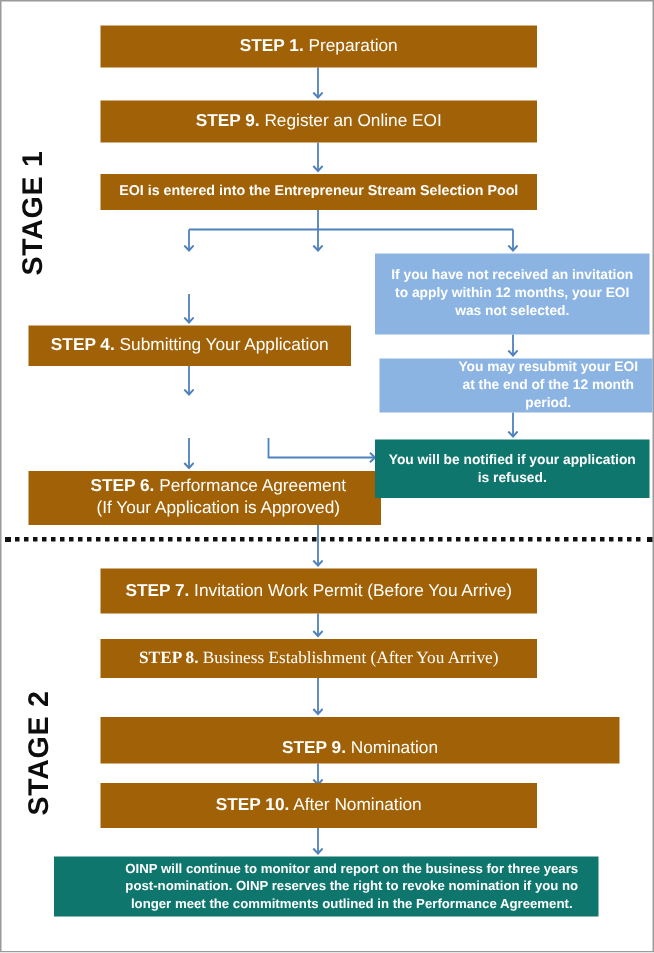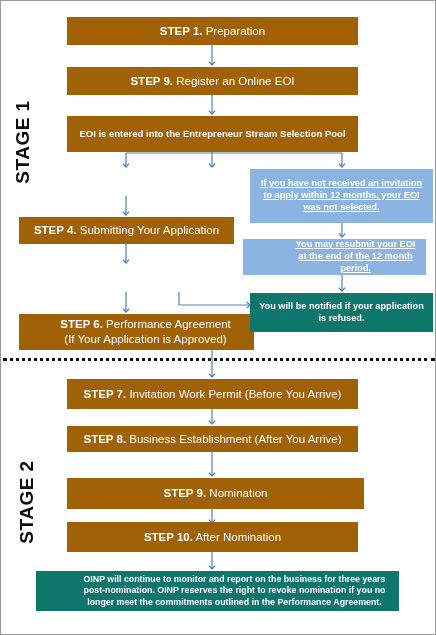--- a/index.html
+++ b/index.html
@@ -61,21 +61,21 @@
     box-sizing: border-box;
     display: flex;
     align-items: center;
     justify-content: center;
     text-align: center;
     color: #ffffff;
     line-height: 1.28;
     padding: 2px 6px;
   }
   .box-blue      { background: #a16207; }
-  .box-lightblue { background: #8cb4e2; text-decoration: underline; }
+  .box-lightblue { background: #8cb4e2; }
   .box-gray      { background: #0f766e; }
 
   .box-step {
     font-size: 11.5px;
   }
   .box-step b {
     font-weight: bold;
   }
   .box-note {
     font-size: 9.2px;
@@ -149,58 +149,58 @@
   <div id="stage-divider"></div>
 
   <div class="box box-blue box-step" style="left:66px; top:16px; width:291px; height:28px;">
     <span><b>STEP 1.</b><span> Preparation</span></span>
   </div>
 
   <div class="box box-blue box-step" style="left:66px; top:66px; width:291px; height:28px;">
     <span><b>STEP 9.</b><span> Register an Online EOI</span></span>
   </div>
 
-  <div class="box box-blue box-small" style="left:66px; top:115px; width:291px; height:36px;">
+  <div class="box box-blue box-small" style="left:66px; top:115px; width:291px; height:24px;">
     <span>EOI is entered into the Entrepreneur Stream Selection Pool</span>
   </div>
 
 
   <div class="box box-blue box-step" style="left:18px; top:216px; width:215px; height:27px;">
     <span><b>STEP 4.</b><span> Submitting Your Application</span></span>
   </div>
 
 
   <div class="box box-blue box-step" style="left:18px; top:313px; width:235px; height:36px;padding-left:24px;">
     <span>
       <b>STEP 6.</b><span> Performance Agreement</span><br>
       <span>(If Your Application is Approved)</span>
     </span>
   </div>
 
   <div class="box box-lightblue box-note" style="left:249px; top:168px; width:183px; height:54px;">
     <span>If you have not received an invitation to apply within 12 months, your EOI was not selected.</span>
   </div>
 
-  <div class="box box-lightblue box-note" style="left:242px; top:238px; width:183px; height:36px;padding-left:48px;">
+  <div class="box box-lightblue box-note" style="left:252px; top:238px; width:183px; height:36px;padding-left:48px;">
     <span>You may resubmit your EOI at the end of the 12 month period.</span>
   </div>
 
   <div class="box box-gray box-note" style="left:249px; top:292px; width:183px; height:39px;">
     <span>You will be notified if your application is refused.</span>
   </div>
 
   <div class="box box-blue box-step" style="left:66px; top:378px; width:291px; height:30px;">
     <span><b>STEP 7.</b><span> Invitation Work Permit (Before You Arrive)</span></span>
   </div>
 
-  <div class="box box-blue box-step" style="left:66px; top:425px; width:291px; height:26px;">
+  <div class="box box-blue box-step" style="left:66px; top:425px; width:291px; height:26px;font-family:Liberation Serif, serif;">
     <span><b>STEP 8.</b><span> Business Establishment (After You Arrive)</span></span>
   </div>
 
-  <div class="box box-blue box-step" style="left:66px; top:477px; width:297px; height:31px;">
+  <div class="box box-blue box-step" style="left:66px; top:477px; width:346px; height:31px;align-items:flex-end;">
     <span><b>STEP 9.</b><span> Nomination</span></span>
   </div>
 
   <div class="box box-blue box-step" style="left:66px; top:521px; width:291px; height:30px;text-align:right;">
     <span><b>STEP 10.</b><span> After Nomination</span></span>
   </div>
 
   <div class="box box-gray box-note" style="left:35px; top:570px; width:363px; height:40px; font-size:8.8px;padding-left:40px;">
     <span>OINP will continue to monitor and report on the business for three years post-nomination. OINP reserves the right to revoke nomination if you no longer meet the commitments outlined in the Performance Agreement.</span>
   </div>

